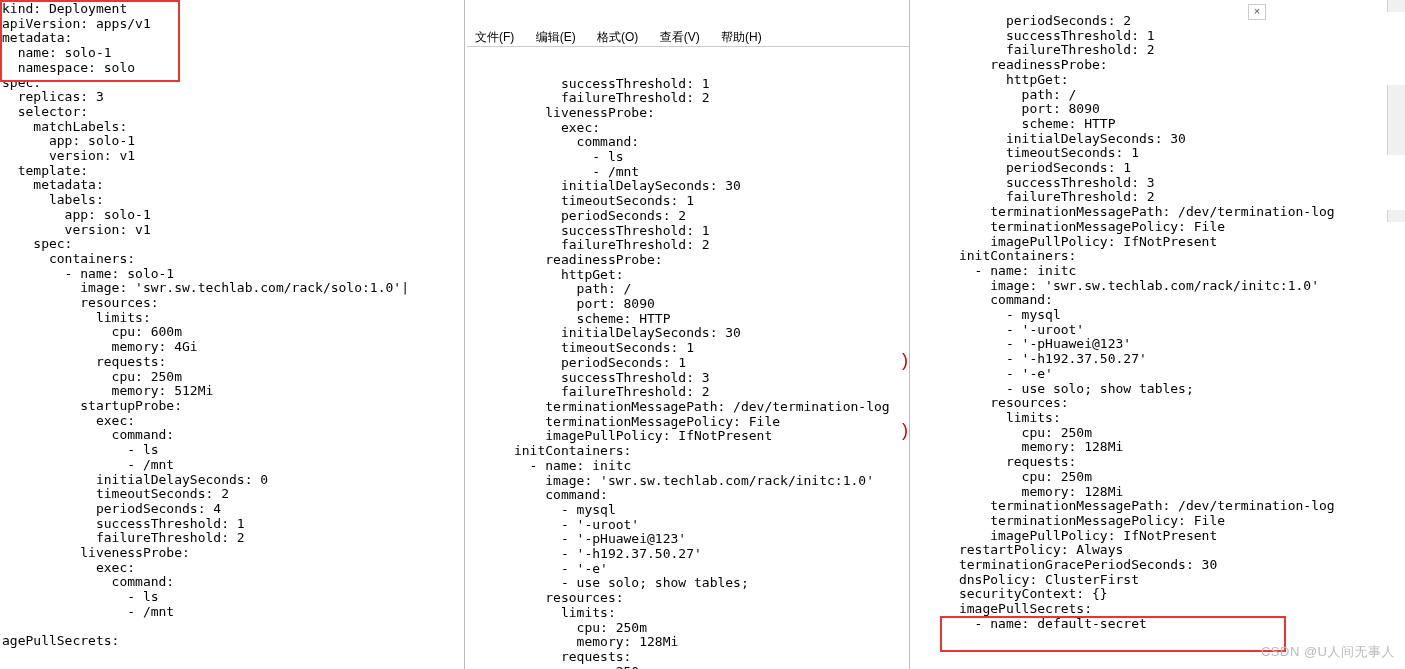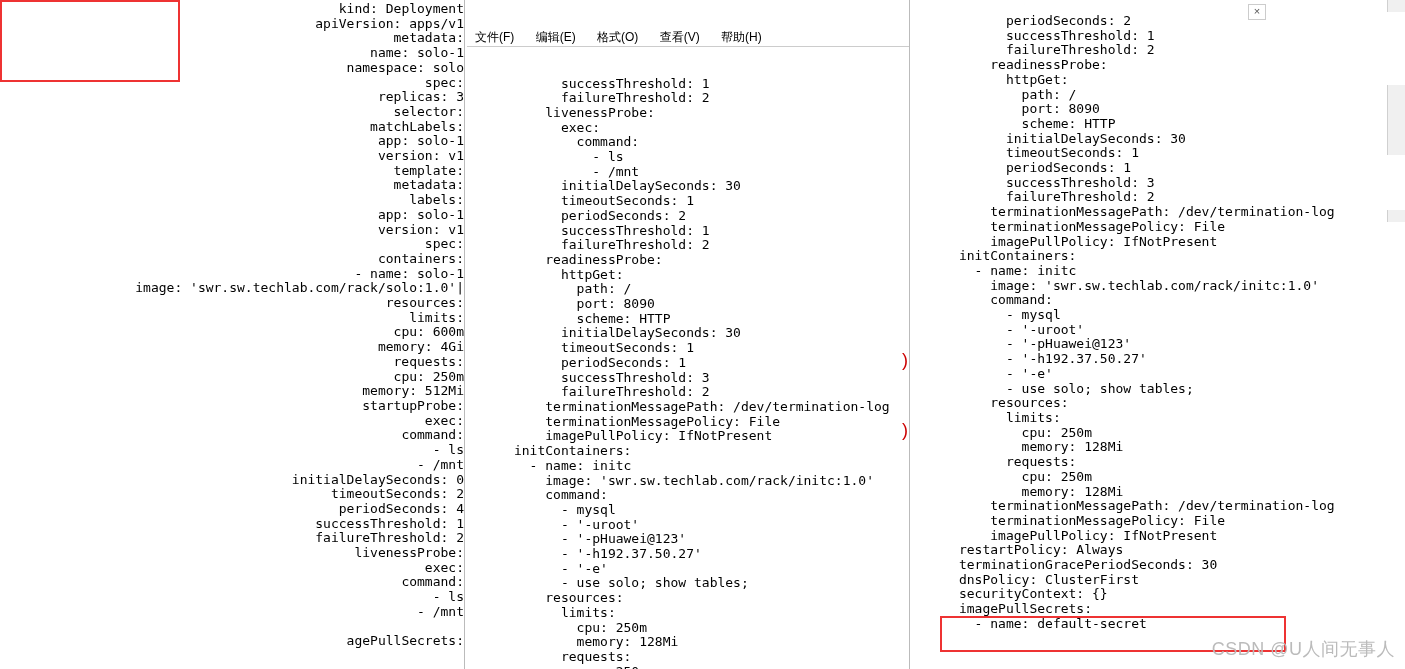--- a/index.html
+++ b/index.html
@@ -18,21 +18,21 @@
     position: absolute;
     top: 0;
     bottom: 0;
     overflow: hidden;
     white-space: pre;
     border-right: 1px solid #bbb;
     box-sizing: border-box;
     padding: 2px 0 2px 2px;
     line-height: 14.7px;
   }
-  #pane-left   { left: 0;    width: 465px; text-align: right; }
+  #pane-left   { left: 0;    width: 465px; }
   #pane-middle { left: 465px; width: 445px; padding-top: 0; }
   #pane-right  { left: 910px; width: 475px; border-right: none; }
   #menubar {
     font-family: Liberation Sans, sans-serif;
     font-size: 12px;
     padding: 1px 8px 1px 8px;
     border-bottom: 1px solid #ccc;
     background: #fff;
     white-space: nowrap;
   }
@@ -65,21 +65,21 @@
     font-size: 18px;
     font-family: sans-serif;
     pointer-events: none;
   }
   .watermark {
     position: absolute;
     right: 10px;
     bottom: 8px;
     color: #bbb;
     font-family: "Microsoft YaHei", sans-serif;
-    font-size: 18px;
+    font-size: 13px;
     letter-spacing: 0.5px;
   }
   .close-x {
     position: absolute;
     top: 4px;
     left: 1248px;
     background: #fff;
     border: 1px solid #ccc;
     width: 16px;
     height: 14px;

